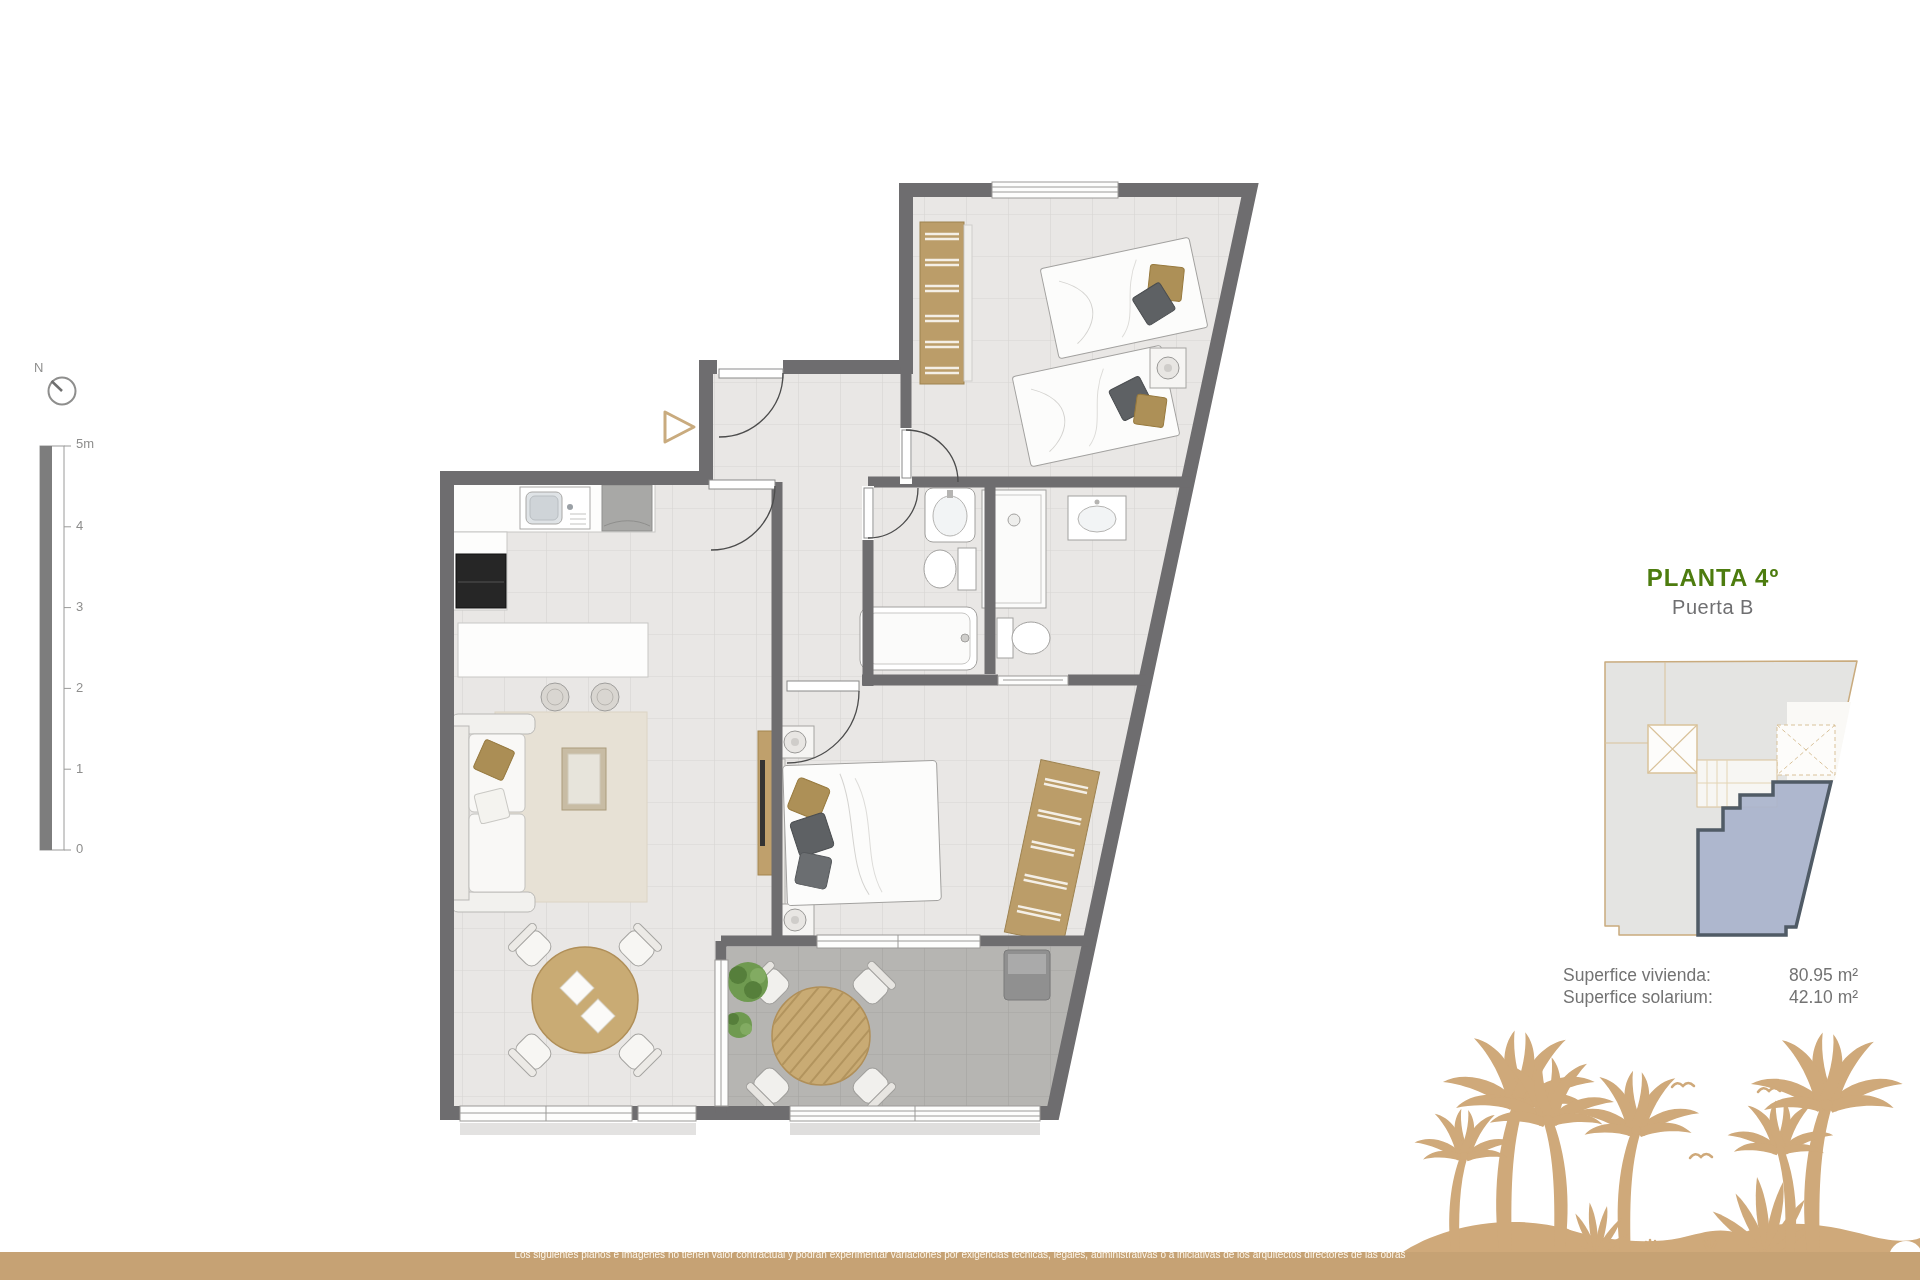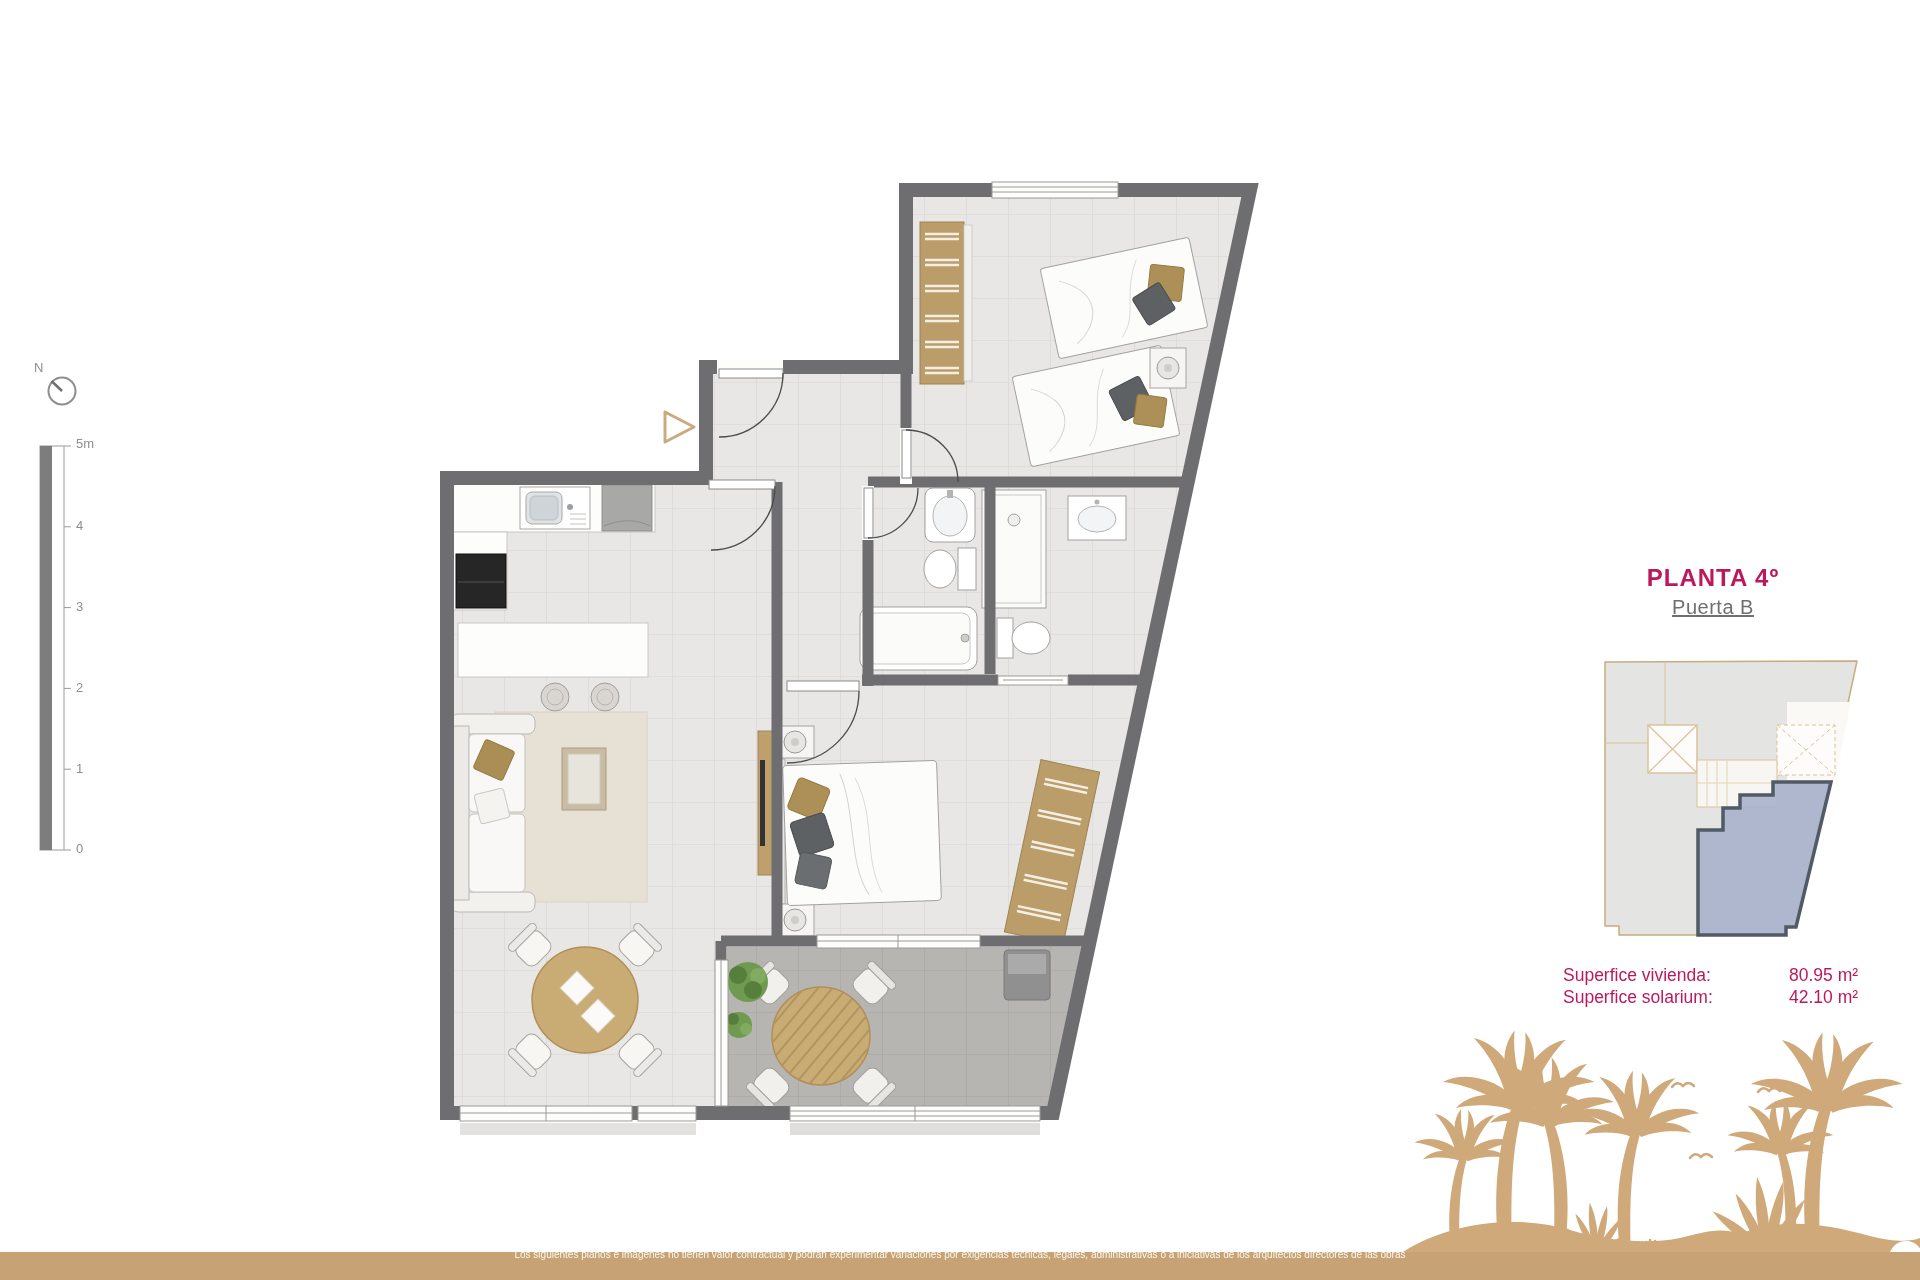--- a/index.html
+++ b/index.html
@@ -4,25 +4,25 @@
 <style>
   html,body{margin:0;padding:0;background:#fff;}
   body{width:1920px;height:1280px;position:relative;overflow:hidden;
        font-family:"Liberation Sans",sans-serif;color:#414143;}
   .abs{position:absolute;}
   #compass{left:20px;top:350px;}
   #scalebar{left:30px;top:430px;width:120px;height:420px;margin-top:12px;}
   .scale-label{position:absolute;left:46px;font-size:13px;color:#8e8e8d;}
   #plan-svg{left:420px;top:130px;}
   #plan-title{left:1563px;top:564px;width:300px;text-align:center;
-              font-size:24px;font-weight:bold;color:#be185d;letter-spacing:1px;}
+              font-size:24px;font-weight:bold;color:#4d7c0f;letter-spacing:1px;}
   #plan-subtitle{left:1563px;top:596px;width:300px;text-align:center;
-                 font-size:20px;color:#6f6f71;letter-spacing:0.5px;text-decoration:underline;}
+                 font-size:20px;color:#6f6f71;letter-spacing:0.5px;}
   #keyplan{left:1595px;top:640px;}
-  #areas{left:1563px;top:964px;width:320px;font-size:17.5px;color:#be185d;line-height:22px;}
+  #areas{left:1563px;top:964px;width:320px;font-size:17.5px;color:#737373;line-height:22px;}
   .area-row{display:flex;align-items:flex-end;}
   .area-label{width:226px;}
   .area-value{flex:1;text-align:left;}
   #palms{left:1400px;top:1030px;}
   #footer-bar{left:0;right:0;bottom:0;height:28px;background:#c6a274;}
   #footer-text{left:0;right:0;bottom:0;height:39px;line-height:28px;text-align:center;
                font-size:10px;color:#fdf8ef;z-index:5;}
 </style>
 </head>
 <body>

